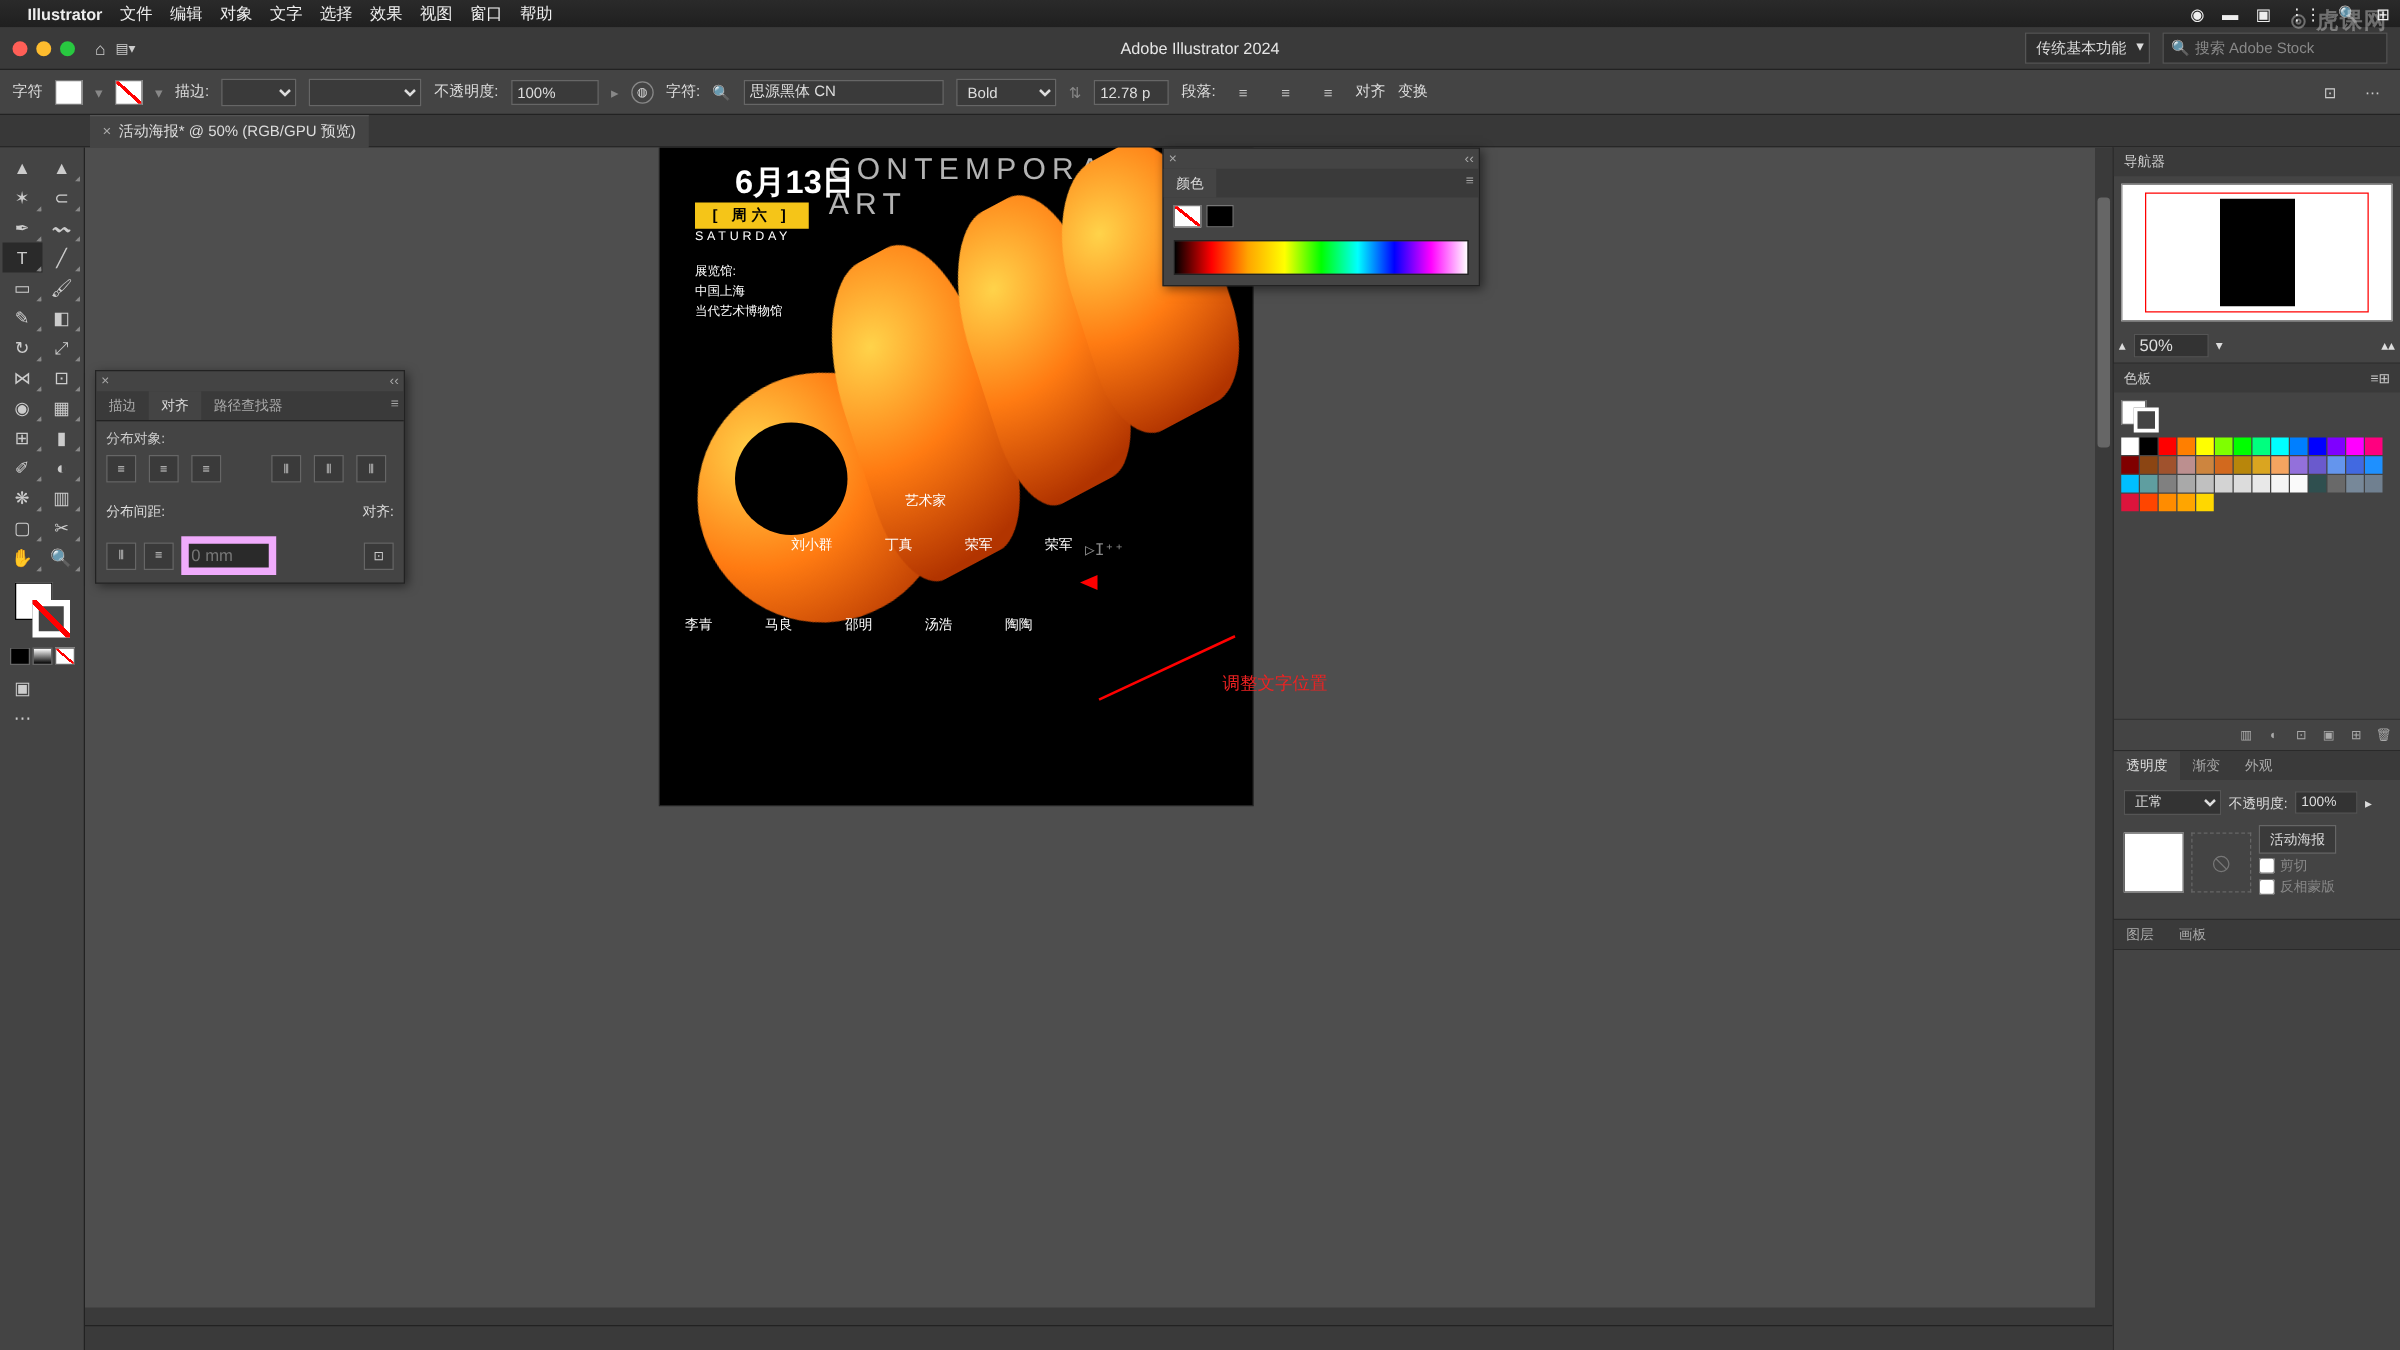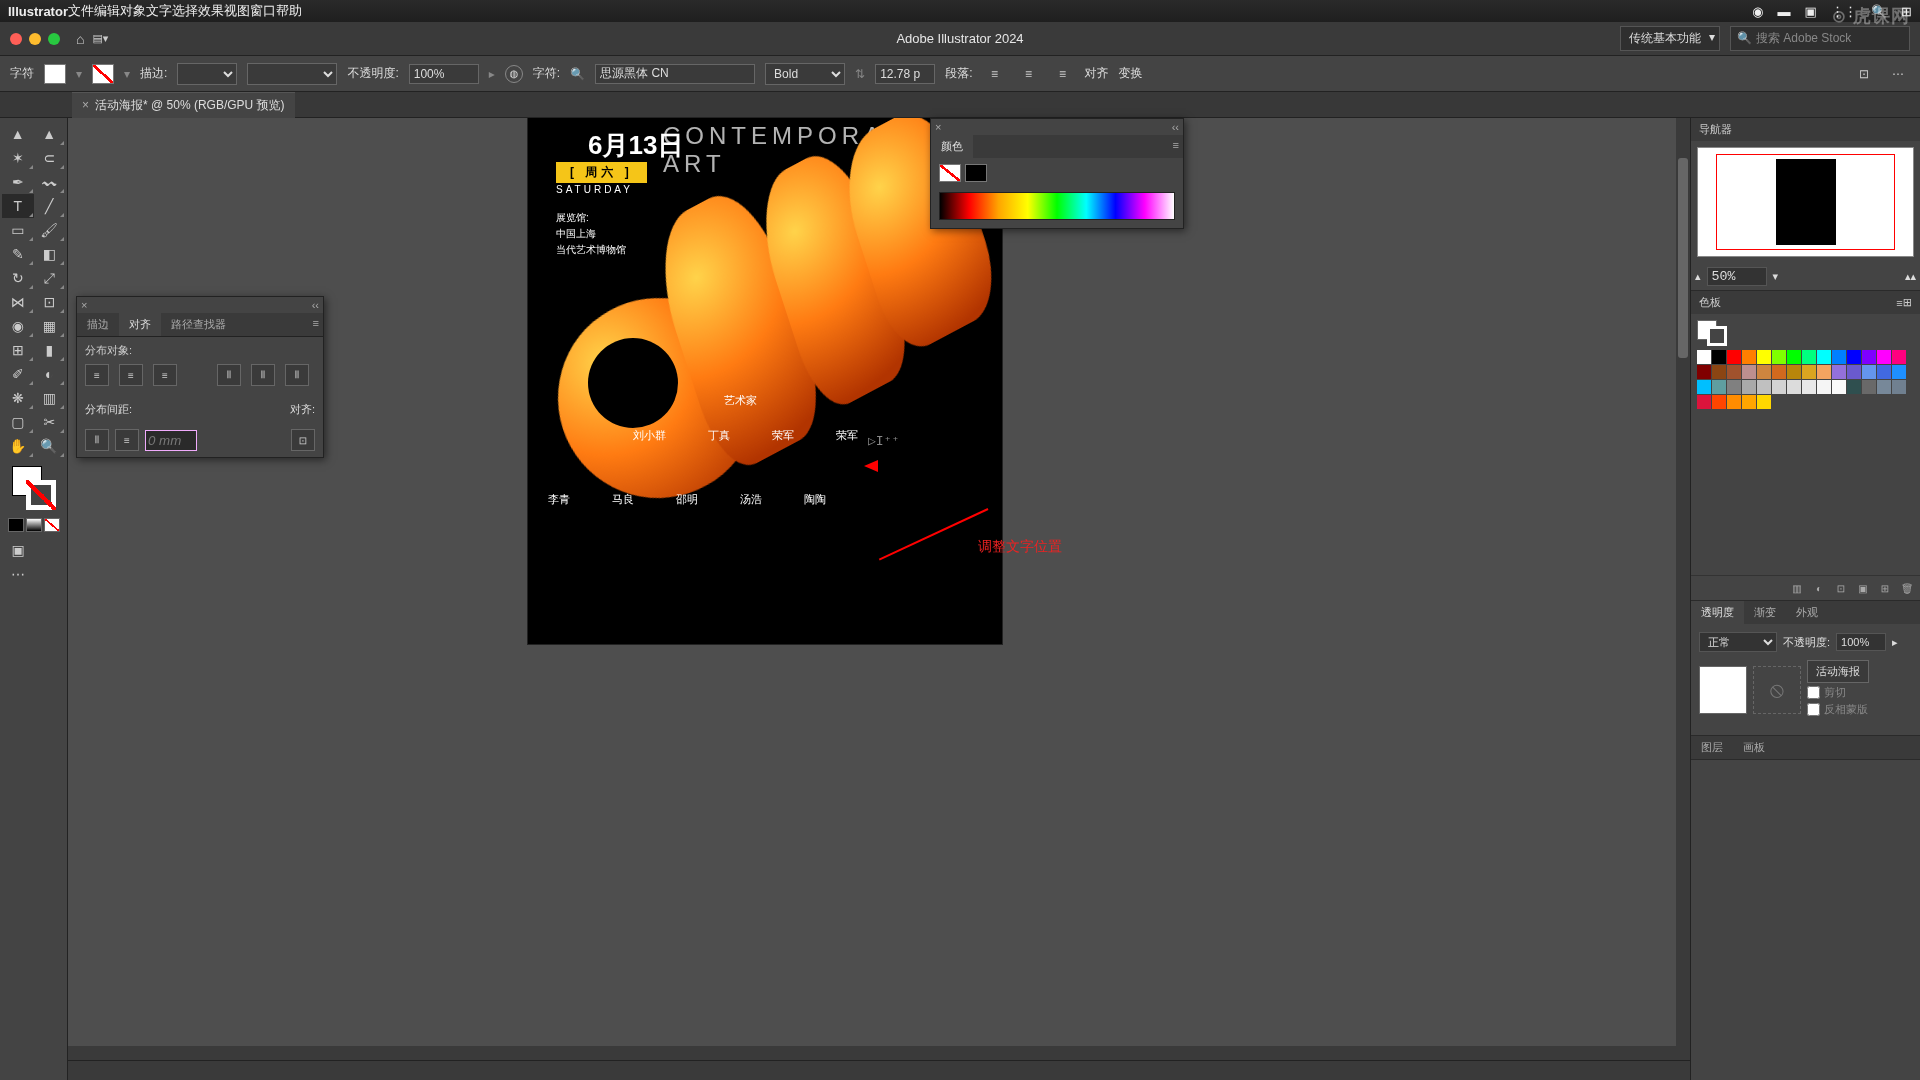--- a/index.html
+++ b/index.html
@@ -1,19 +1,19 @@
 <!DOCTYPE html>
 <html><head>
 <meta charset="utf-8">
 <style>
   * { margin: 0; padding: 0; box-sizing: border-box; font-family: -apple-system, "Helvetica Neue", Arial, sans-serif; }
   body { background: #4a4a4a; color: #ddd; font-size: 11px; overflow: hidden; width: 1920px; height: 1080px; position: relative; }
 
   
-  .menubar { height: 22px; background: linear-gradient(#2a2a2a,#1f1f1f); display: flex; align-items: center; padding: 0 8px; font-size: 13px; color: #eee;}
+  .menubar { height: 22px; background: linear-gradient(#2a2a2a,#1f1f1f); display: flex; align-items: center; padding: 0 8px; gap: 14px; font-size: 13px; color: #eee;}
   .menubar .apple { font-size: 14px; }
   .menubar .app { font-weight: 600; }
   .menubar .spacer { flex: 1; }
   .menubar .right { display: flex; gap: 14px; align-items: center; }
 
   
   .titlebar { height: 34px; background: #3a3a3a; display: flex; align-items: center; padding: 0 10px; gap: 8px; border-bottom: 1px solid #222;}
   .traffic { display: flex; gap: 7px; }
   .tl { width: 12px; height: 12px; border-radius: 50%; }
   .tl.r{background:#ff5f57}.tl.y{background:#febc2e}.tl.g{background:#28c840}
@@ -85,21 +85,21 @@
 
   
   .dock{position:absolute;right:0;top:118px;width:230px;bottom:0;background:#444;border-left:1px solid #222;display:flex;flex-direction:column;}
   .panel{border-bottom:1px solid #2a2a2a;}
   .ptitle{background:#3a3a3a;padding:4px 8px;font-size:11px;color:#ccc;display:flex;align-items:center;}
   .ptitle .flex{flex:1;}
   .nav-thumb{height:110px;background:#fff;margin:6px;border:1px solid #888;position:relative;display:flex;align-items:center;justify-content:center;}
   .nav-thumb .viewbox{position:absolute;left:18px;top:6px;right:18px;bottom:6px;border:1px solid red;}
   .nav-thumb .mini{width:60px;height:86px;background:#000;}
   .nav-zoom{display:flex;align-items:center;padding:4px;gap:6px;}
-  .nav-zoom input{width:60px;background:#333;border:1px solid #555;color:#ddd;padding:1px 4px;font-family:Liberation Mono, monospace;}
+  .nav-zoom input{width:60px;background:#333;border:1px solid #555;color:#ddd;padding:1px 4px;}
   .swatches{padding:6px;}
   .sw-grid{display:flex;flex-wrap:wrap;gap:1px;}
   .sw{width:14px;height:14px;}
   .panel-icons{display:flex;gap:4px;padding:4px;justify-content:flex-end;border-top:1px solid #333;}
   .panel-icons .ic{width:18px;height:16px;display:flex;align-items:center;justify-content:center;color:#aaa;font-size:10px;}
   .transp{padding:8px;}
   .transp-row{display:flex;align-items:center;gap:6px;margin-bottom:8px;}
   .transp select,.transp input{background:#333;border:1px solid #555;color:#ddd;padding:2px 4px;font-size:11px;}
   .transp .thumb{width:48px;height:48px;background:#fff;border:1px solid #666;}
   .transp .mask{width:48px;height:48px;border:1px dashed #666;display:flex;align-items:center;justify-content:center;color:#777;font-size:22px;}
@@ -111,21 +111,21 @@
 
   
   .floating{position:absolute;background:#444;border:1px solid #222;box-shadow:2px 2px 8px rgba(0,0,0,0.5);}
   .f-align{left:76px;top:296px;width:248px;}
   .f-align .tabs{border-bottom:1px solid #222;}
   .f-align .grp{padding:6px 8px;}
   .f-align .grp-lbl{font-size:11px;color:#ccc;margin-bottom:6px;}
   .f-align .btns{display:flex;gap:10px;margin-bottom:4px;}
   .abtn{width:24px;height:22px;border:1px solid #666;background:#3a3a3a;display:flex;align-items:center;justify-content:center;color:#ccc;font-size:10px;position:relative;}
   .f-align .bottom{display:flex;align-items:center;padding:6px 8px;gap:6px;}
-  .f-align input{width:52px;background:#2a2a2a;border:1px solid #f0abfc;color:#777;padding:2px;font-style:italic;}
+  .f-align input{width:76px;background:#2a2a2a;border:6px solid #f0abfc;color:#777;padding:2px;}
 
   .f-color{left:930px;top:118px;width:254px;}
   .f-color .sw-pair{display:flex;gap:4px;padding:6px 8px;}
   .f-color .sw-pair .swatch{width:22px;height:18px}
   .spectrum{height:28px;margin:4px 8px 8px;background:linear-gradient(to right,#000,red,orange,yellow,lime,cyan,blue,magenta,#fff);border:1px solid #222;}
 
   
   .watermark{position:absolute;right:10px;top:4px;color:rgba(255,255,255,0.35);font-size:18px;font-weight:600;letter-spacing:1px;}
 
   .footer{position:absolute;left:68px;right:230px;bottom:0;height:20px;background:#3a3a3a;border-top:1px solid #222;}

